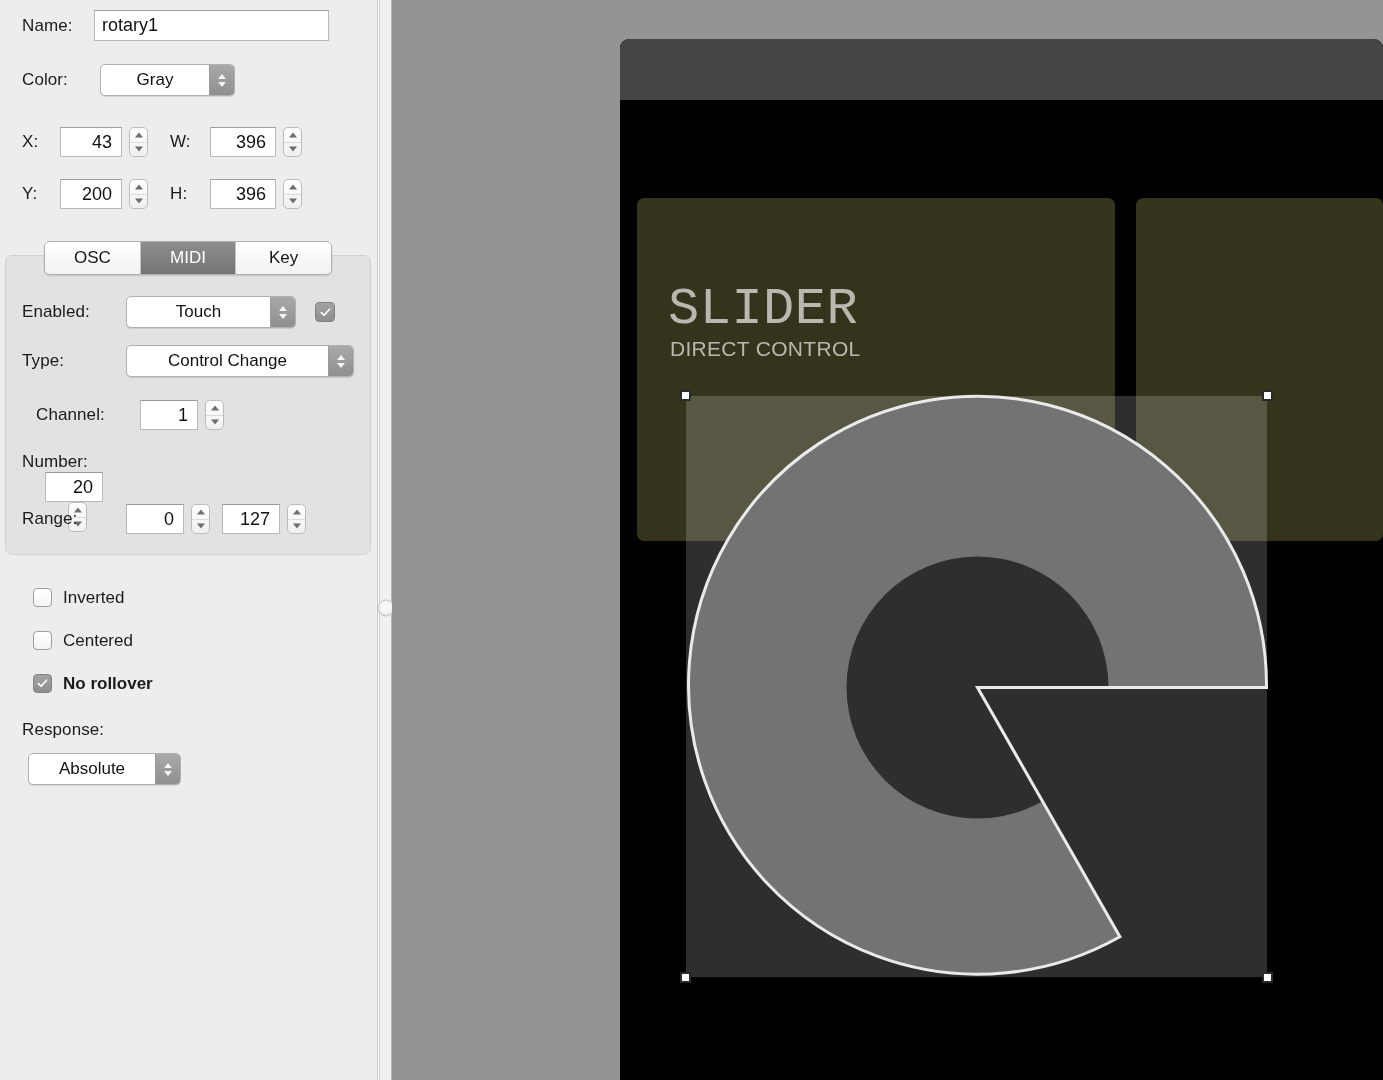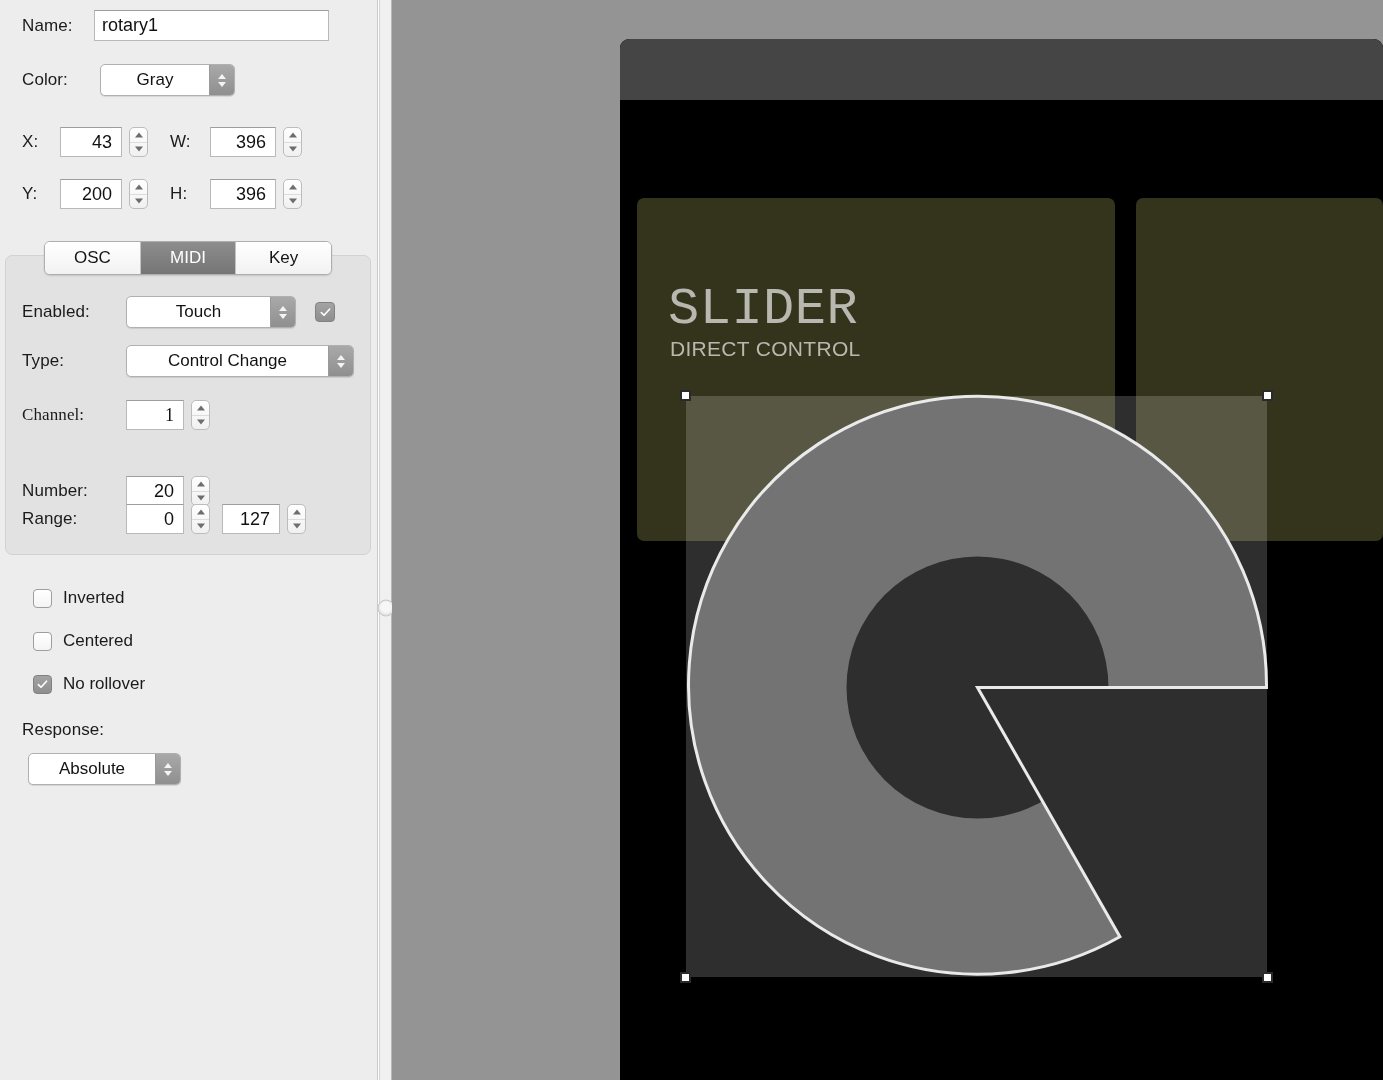--- a/index.html
+++ b/index.html
@@ -101,21 +101,21 @@
   }
 
   
   .groupbox{
     position:absolute;left:5px;top:255px;width:366px;height:300px;
     background:#e2e2e2;border:1px solid #d2d2d2;border-radius:7px;
     box-sizing:border-box;
   }
 
   
-  .cbrow{position:absolute;display:flex;align-items:flex-end;gap:11px;}
+  .cbrow{position:absolute;display:flex;align-items:flex-start;gap:11px;}
   .cbox{
     width:19px;height:19px;border-radius:4px;box-sizing:border-box;
     border:1px solid #9e9e9e;background:linear-gradient(#ffffff,#f4f4f4);
     display:flex;align-items:center;justify-content:center;
     flex:none;
   }
   .cbox.on{
     background:linear-gradient(#a3a3a3,#8e8e8e);border-color:#818181;
   }
   .cbox .tick{
@@ -286,32 +286,32 @@
       <span class="lbl" style="width:104px;">Type:</span>
       <div class="popup" style="width:228px;">
         <span class="pval">Control Change</span>
         <span class="parrows">
             <i class="up"></i>
             <i class="dn"></i>
           </span>
       </div>
     </div>
 
-    <div class="row" style="left:22px;top:400px;z-index:4;font-family:Liberation Serif, serif;">
+    <div class="row" style="left:36px;top:400px;z-index:4;">
       <span class="lbl" style="width:104px;">Channel:</span>
       <div class="txtfield num" style="width:58px;">
         <span>1</span>
       </div>
       <div class="stepper" style="margin-left:7px;">
           <i></i>
           <i></i>
         </div>
     </div>
 
-    <div class="row" style="left:22px;top:476px;z-index:4;">
+    <div class="row" style="left:22px;top:452px;z-index:4;flex-direction:column;">
       <span class="lbl" style="width:104px;">Number:</span>
       <div class="txtfield num" style="width:58px;">
         <span>20</span>
       </div>
       <div class="stepper" style="margin-left:7px;">
           <i></i>
           <i></i>
         </div>
     </div>
 
@@ -338,21 +338,21 @@
         
       </span>
       <span class="cbtext">Inverted</span>
     </div>
     <div class="cbrow" style="left:33px;top:631px;">
       <span class="cbox">
         
       </span>
       <span class="cbtext">Centered</span>
     </div>
-    <div class="cbrow" style="left:33px;top:674px;">
+    <div class="cbrow" style="left:33px;top:674px;font-weight:bold;">
       <span class="cbox on">
         <svg class="tick" viewBox="0 0 12 12">
             <path d="M1.5 6.2 L4.4 9 L10.4 2.4" stroke="#ffffff" stroke-width="1.8" fill="none" stroke-linecap="round" stroke-linejoin="round"></path>
           </svg>
       </span>
       <span class="cbtext">No rollover</span>
     </div>
 
     <div class="lbl" style="position:absolute;left:22px;top:720px;">Response:</div>
     <div class="popup" style="position:absolute;left:28px;top:753px;width:153px;">

